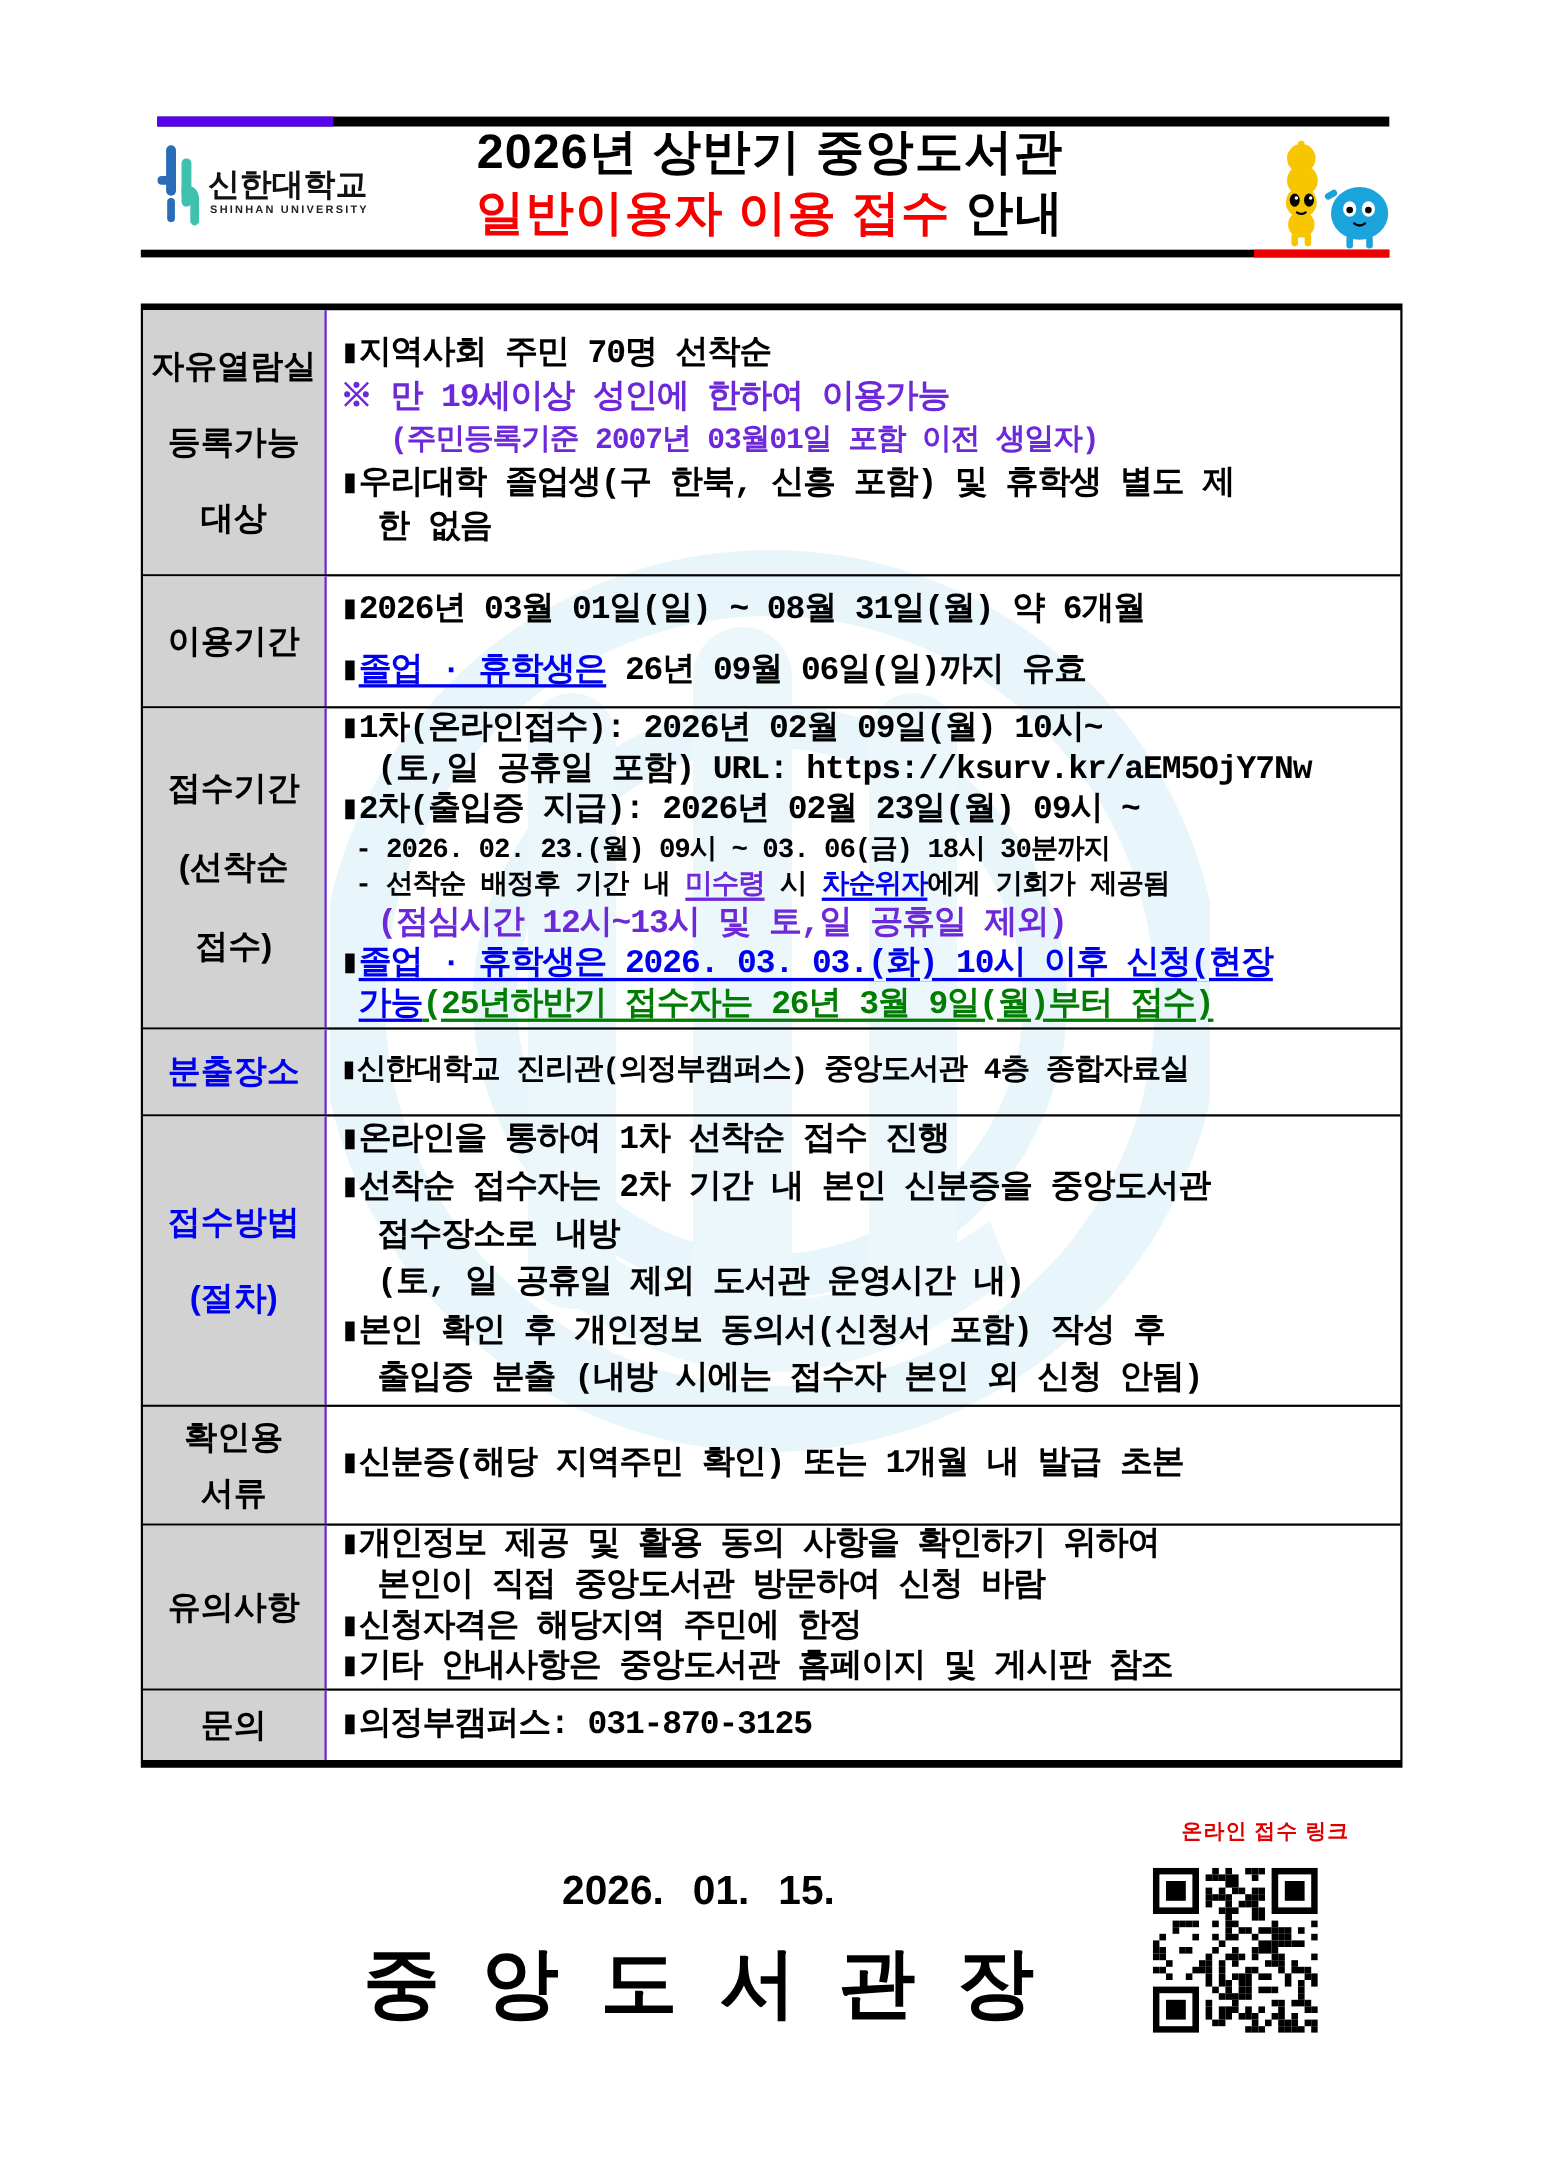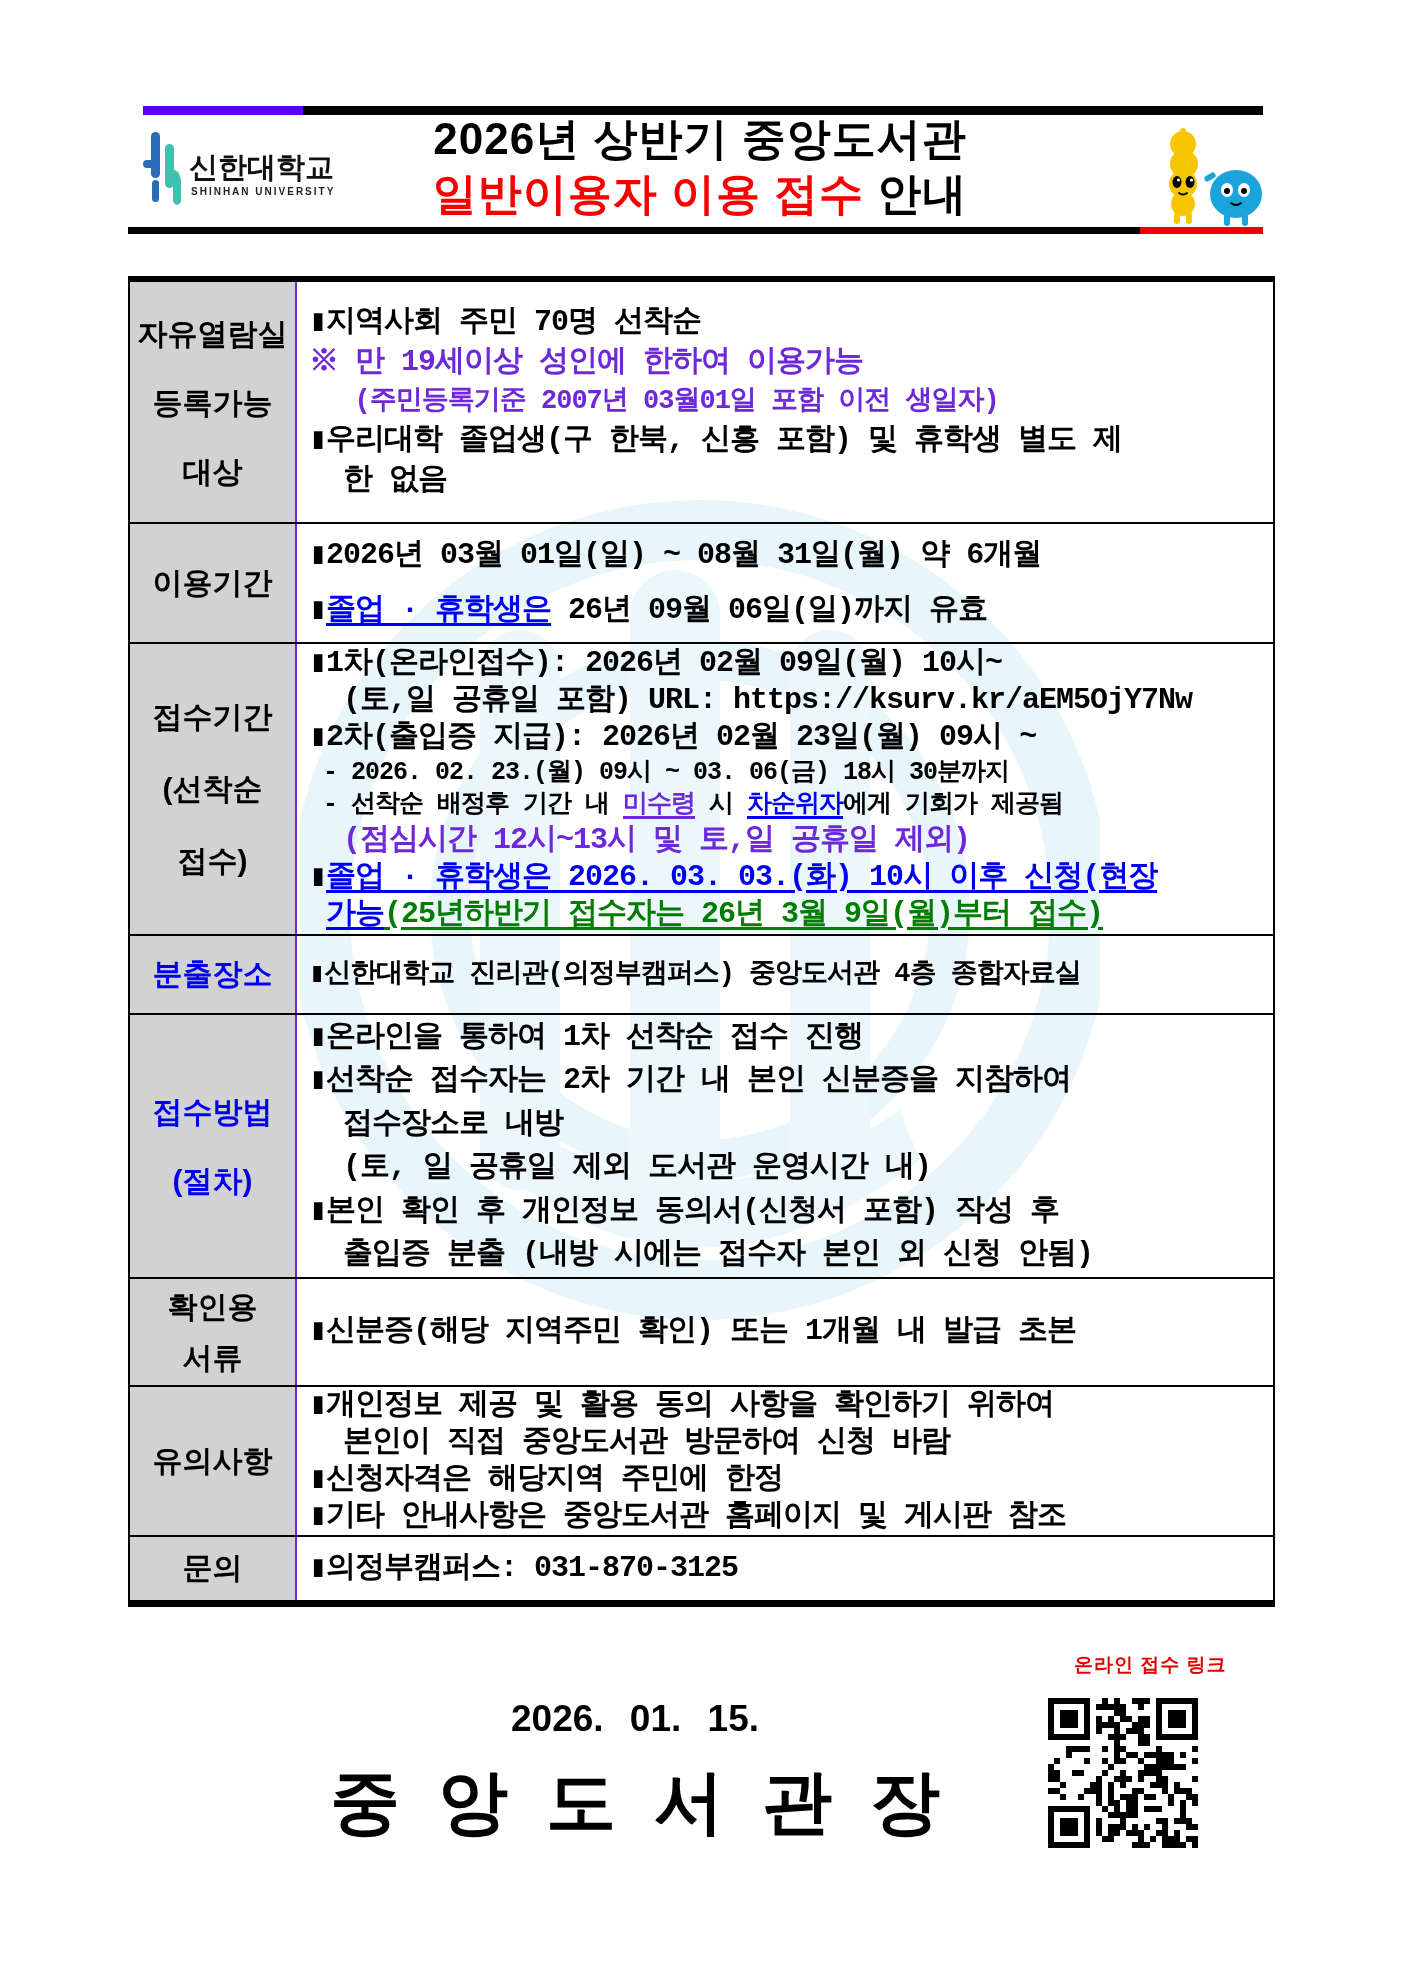--- a/index.html
+++ b/index.html
@@ -179,21 +179,21 @@
           <div class="ln sub2"><span>▮신한대학교 진리관(의정부캠퍼스) 중앙도서관 4층 종합자료실</span></div>
         </div>
       </div>
       <div class="trow r5">
         <div class="th blue">
           <div class="hln">접수방법</div>
           <div class="hln">(절차)</div>
         </div>
         <div class="td">
           <div class="ln main"><span>▮온라인을 통하여 1차 선착순 접수 진행</span></div>
-          <div class="ln main"><span>▮선착순 접수자는 2차 기간 내 본인 신분증을 지참하여</span></div>
+          <div class="ln main"><span>▮선착순 접수자는 2차 기간 내 본인 신분증을 중앙도서관</span></div>
           <div class="ln main"><span>  접수장소로 내방</span></div>
           <div class="ln main"><span>  (토, 일 공휴일 제외 도서관 운영시간 내)</span></div>
           <div class="ln main"><span>▮본인 확인 후 개인정보 동의서(신청서 포함) 작성 후</span></div>
           <div class="ln main"><span>  출입증 분출 (내방 시에는 접수자 본인 외 신청 안됨)</span></div>
         </div>
       </div>
       <div class="trow r6">
         <div class="th">
           <div class="hln">확인용</div>
           <div class="hln">서류</div>

